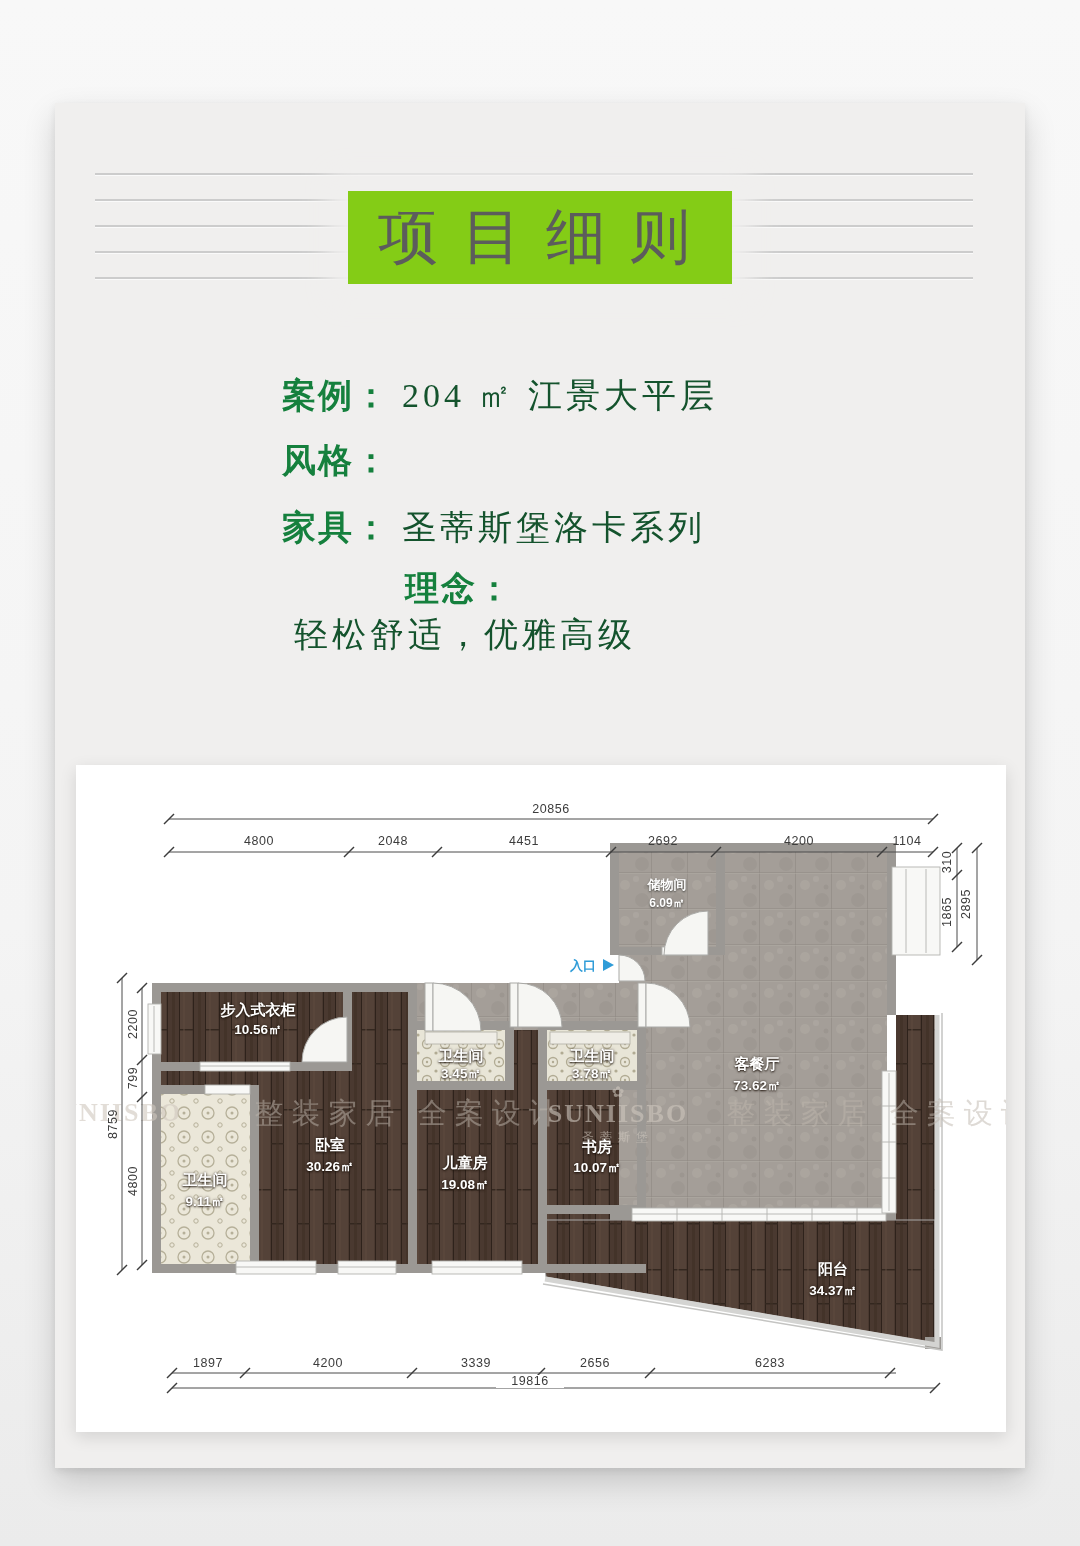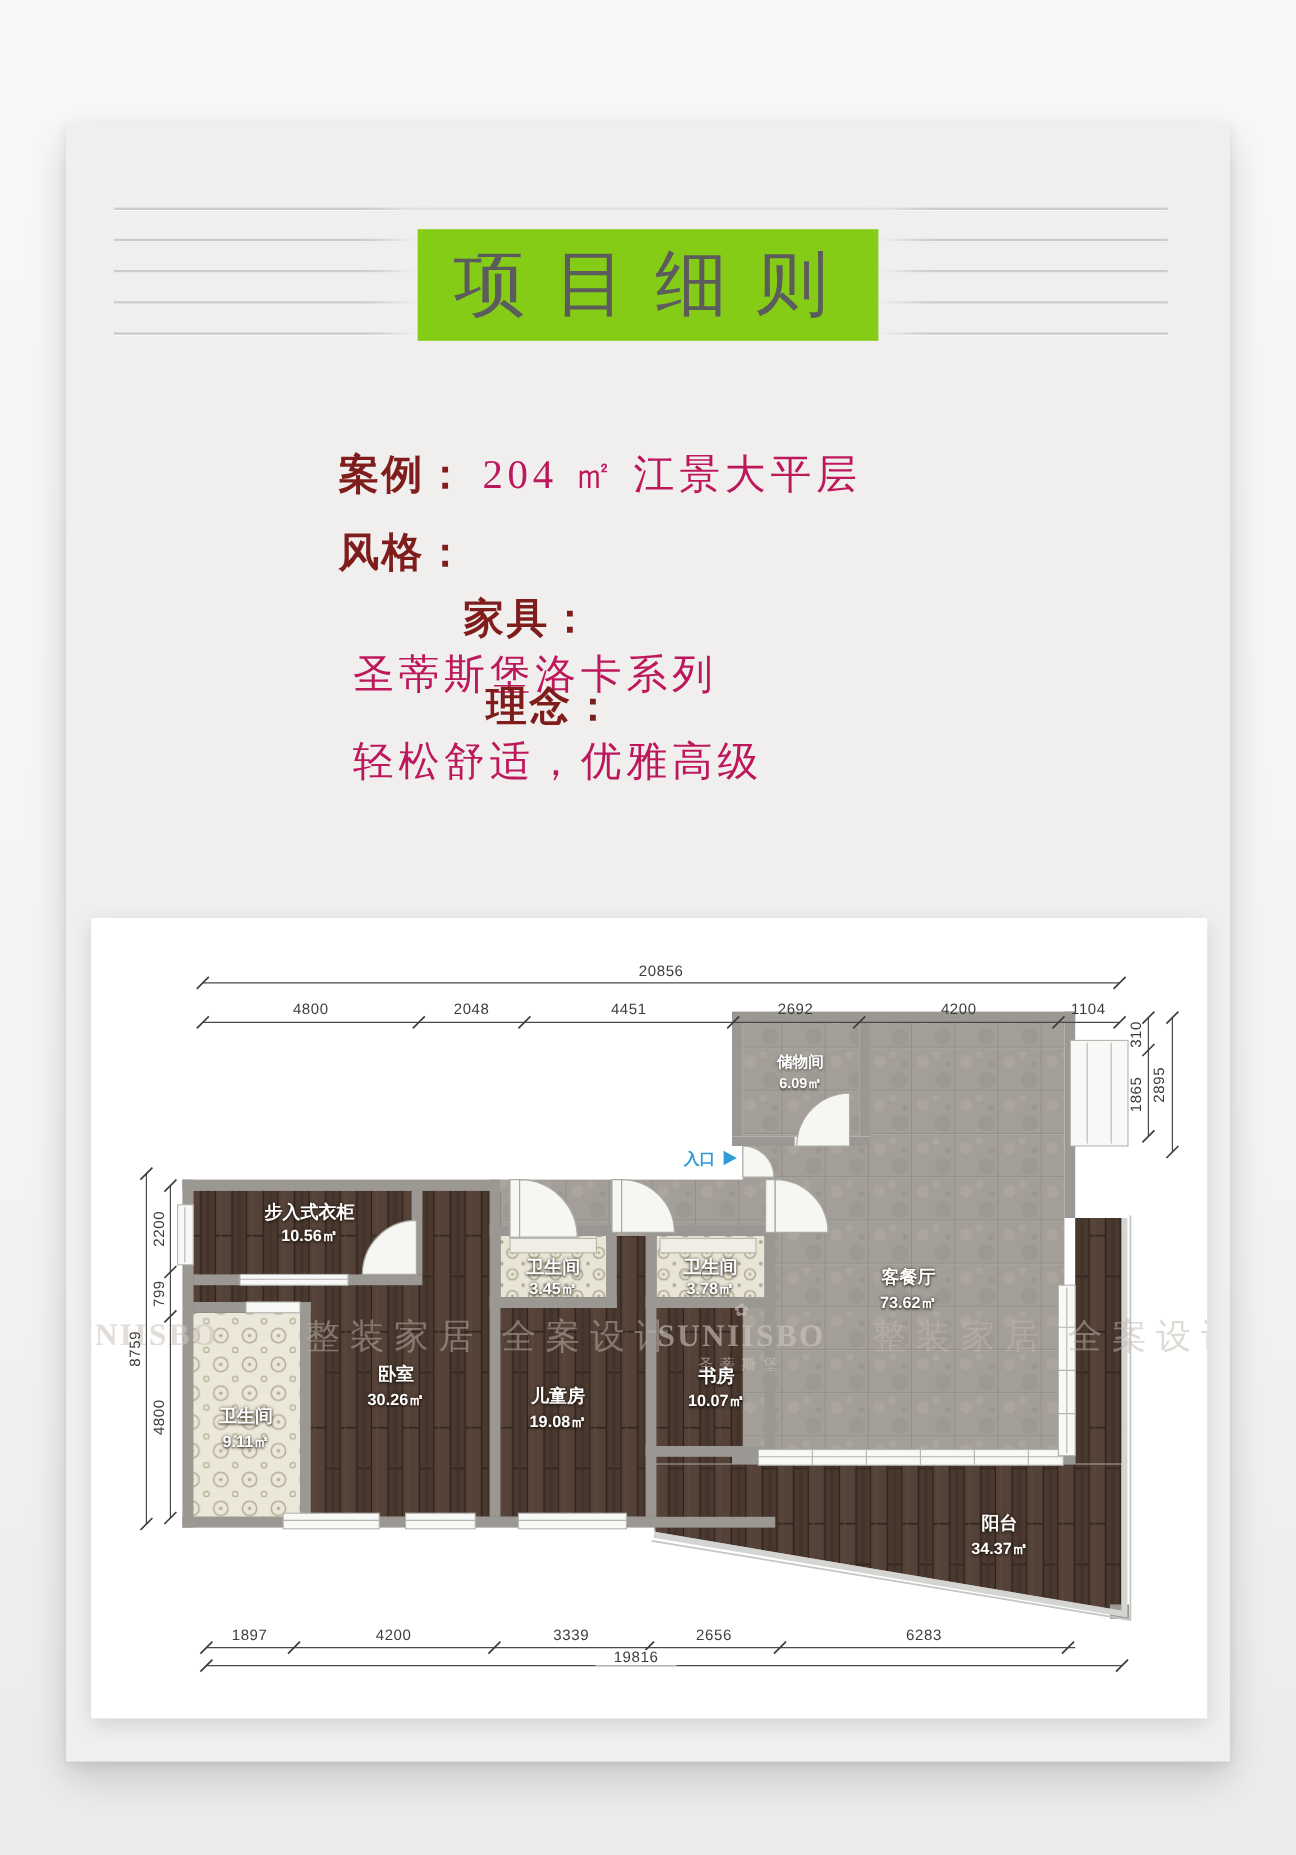--- a/index.html
+++ b/index.html
@@ -22,29 +22,29 @@
     margin:0;white-space:nowrap;
     font-family:"Liberation Serif","DejaVu Serif",serif;font-weight:500;
     font-size:60px;color:#5c5c5c;letter-spacing:24px;text-indent:12px;
     background:#84cc16;padding:6px 18px;
     box-shadow:0 0 26px 22px #f0efee;
   }
   .info-list{position:absolute;left:227px;top:268px;}
   .info-row{position:absolute;left:0;height:50px;white-space:nowrap;display:flex;align-items:center;}
   .info-row:nth-child(1){top:0;}
   .info-row:nth-child(2){top:65px;}
-  .info-row:nth-child(3){top:122px;flex-direction:column;}
+  .info-row:nth-child(3){top:132px;}
   .info-row:nth-child(4){top:195px;flex-direction:column;}
   .info-label{
-    font-weight:800;font-size:34px;color:#7f1d1d;letter-spacing:2px;
+    font-weight:800;font-size:34px;color:#15803d;letter-spacing:2px;
     font-family:"Liberation Sans",sans-serif;
   }
   .info-value{
     font-family:"Liberation Serif","DejaVu Serif",serif;
-    font-size:34px;color:#be185d;margin-left:12px;letter-spacing:4px;
+    font-size:34px;color:#14532d;margin-left:12px;letter-spacing:4px;
   }
   .plan-panel{
     position:absolute;left:21px;top:662px;width:930px;height:667px;
     background:#ffffff;box-shadow:0 5px 16px rgba(0,0,0,.12);
     overflow:hidden;
   }
   svg text{text-anchor:middle;}
   .dim{font-size:12.5px;font-family:"Liberation Sans",sans-serif;fill:#3c3c3c;letter-spacing:.5px;}
   .rn{font-size:15px;font-weight:700;fill:#ffffff;text-shadow:0 1px 2px rgba(28,18,10,.9),0 0 3px rgba(28,18,10,.55);}
   .ra{font-size:13.5px;font-weight:700;fill:#ffffff;text-shadow:0 1px 2px rgba(28,18,10,.9),0 0 3px rgba(28,18,10,.55);}

